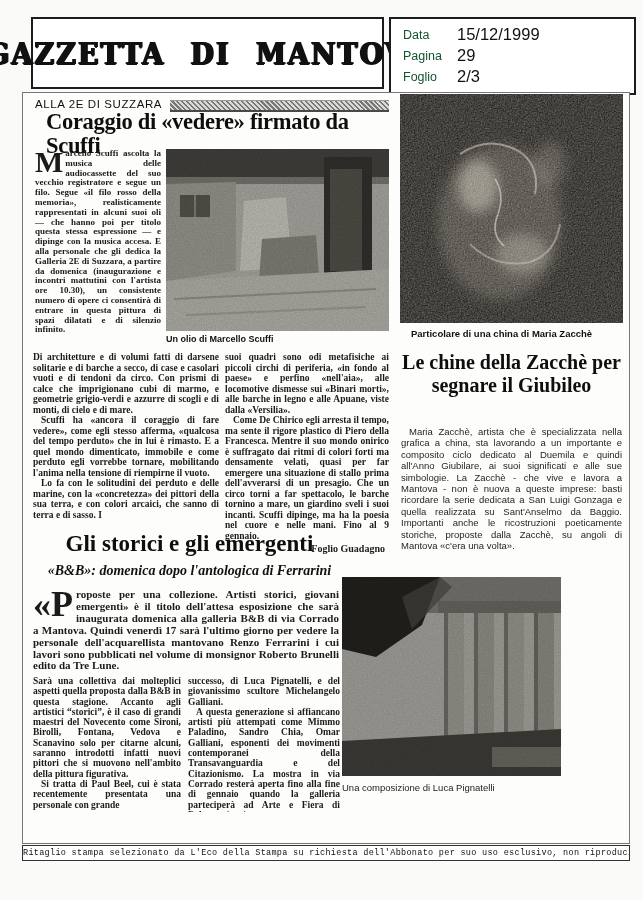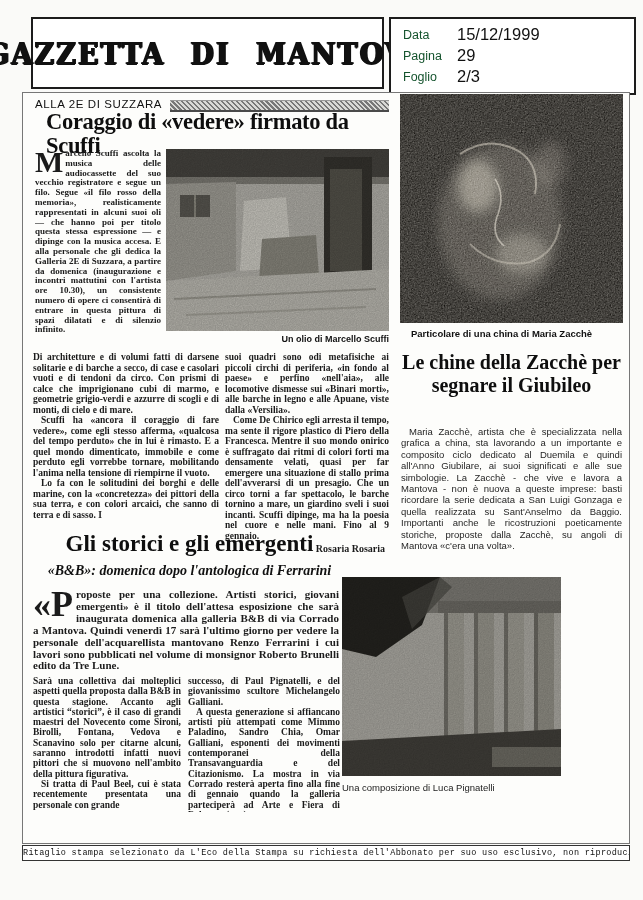--- a/index.html
+++ b/index.html
@@ -32,21 +32,21 @@
       letter-spacing:-.3px;color:#0e0e0e;}
 
   .body-serif{font-weight:bold;text-align:justify;color:#1b1b1b;}
   .intro{left:35px;top:149px;width:126px;height:200px;font-size:9px;line-height:9.8px;overflow:hidden;}
   .dropcap{float:left;font-size:30px;line-height:25px;font-weight:bold;padding-right:2px;}
   .dropcap-big{float:left;font-size:36px;line-height:30px;font-weight:bold;padding-right:3px;}
 
   .img-frame{background:#b5b3ac;overflow:hidden;}
   .img1{left:166px;top:149px;width:223px;height:182px;}
   .cap{font-family:"Liberation Sans",sans-serif;font-size:9px;font-weight:bold;color:#111;}
-  .cap1{left:166px;top:334px;width:223px;text-align:right;}
+  .cap1{left:166px;top:334px;width:223px;text-align:left;}
 
   .colA{left:33px;top:352px;width:186px;height:234px;font-size:9.5px;line-height:10.5px;overflow:hidden;}
   .colB{left:225px;top:352px;width:164px;height:234px;font-size:9.5px;line-height:10.5px;overflow:hidden;}
   .para-ind{text-indent:8px;}
   .byline{text-align:right;font-weight:bold;font-size:10px;padding-right:4px;margin-top:3px;}
 
   .img2{left:400px;top:94px;width:223px;height:229px;background:#0e0d0b;}
   .cap2{left:400px;top:328px;width:223px;text-align:left;font-size:9.5px;padding-left:11px;}
   .h2{left:400px;top:351px;width:223px;text-align:center;font-weight:bold;font-size:20px;
       line-height:1.15;color:#0e0e0e;}
@@ -124,26 +124,26 @@
       <line x1="8" y1="150" x2="210" y2="140" stroke="#9a988f" stroke-width="2"></line>
       <line x1="20" y1="166" x2="200" y2="158" stroke="#a5a39a" stroke-width="2"></line>
       <rect width="223" height="182" filter="url(#g1)" opacity="0.22"></rect>
     </svg>
   </div>
   <div class="abs cap cap1">Un olio di Marcello Scuffi</div>
 
   <div class="abs colA body-serif">
     <div>Di architetture e di volumi fatti di darsene solitarie e di barche a secco, di case e casolari vuoti e di tendoni da circo. Con prismi di calce che imprigionano cubi di marmo, e geometrie grigio-verdi e azzurre di scogli e di monti, di cielo e di mare.</div>
     <div class="para-ind">Scuffi ha «ancora il coraggio di fare vedere», come egli stesso afferma, «qualcosa del tempo perduto» che in lui è rimasto. E a quel mondo dimenticato, immobile e come perduto egli vorrebbe tornare, mobilitando l'anima nella tensione di riempirne il vuoto.</div>
-    <div class="para-ind">Lo fa con le solitudini dei borghi e delle marine, con la «concretezza» dei pittori della sua terra, e con colori arcaici, che sanno di terra e di sasso. I</div>
+    <div class="para-ind">Lo fa con le solitudini dei perduto e delle marine, con la «concretezza» dei pittori della sua terra, e con colori arcaici, che sanno di terra e di sasso. I</div>
   </div>
   <div class="abs colB body-serif">
     <div>suoi quadri sono odi metafisiche ai piccoli circhi di periferia, «in fondo al paese» e perfino «nell'aia», alle locomotive dismesse sui «Binari morti», alle barche in legno e alle Apuane, viste dalla «Versilia».</div>
     <div class="para-ind">Come De Chirico egli arresta il tempo, ma sente il rigore plastico di Piero della Francesca. Mentre il suo mondo onirico è suffragato dai ritmi di colori forti ma densamente velati, quasi per far emergere una situazione di stallo prima dell'avverarsi di un presagio. Che un circo torni a far spettacolo, le barche tornino a mare, un giardino sveli i suoi incanti. Scuffi dipinge, ma ha la poesia nel cuore e nelle mani. Fino al 9 gennaio.</div>
-    <div class="byline">Rosaria Rosaria</div>
+    <div class="byline">Foglio Guadagno</div>
   </div>
 
   <div class="abs img-frame img2">
     <svg width="223" height="229" viewBox="0 0 223 229">
       <defs>
         <filter id="g2">
             <feTurbulence type="fractalNoise" baseFrequency="0.7" numOctaves="3" result="n"></feTurbulence>
           <feColorMatrix in="n" type="matrix" values="0 0 0 0 1  0 0 0 0 .97  0 0 0 0 .9  .7 .7 .7 0 -0.45"></feColorMatrix>
           </filter>
         <filter id="b2">
@@ -172,21 +172,21 @@
   <div class="abs h3">Gli storici e gli emergenti</div>
   <div class="abs sub3">«B&amp;B»: domenica dopo l'antologica di Ferrarini</div>
   <div class="abs lead3 body-serif">
     <span class="dropcap-big">«P</span><span>roposte per una collezione. Artisti storici, giovani emergenti» è il titolo dell'attesa esposizione che sarà inaugurata domenica alla galleria B&amp;B di via Corrado a Mantova. Quindi venerdì 17 sarà l'ultimo giorno per vedere la personale dell'acquarellista mantovano Renzo Ferrarini i cui lavori sono pubblicati nel volume di monsignor Roberto Brunelli edito da Tre Lune.</span>
   </div>
   <div class="abs col3a body-serif">
     <div>Sarà una collettiva dai molteplici aspetti quella proposta dalla B&amp;B in questa stagione. Accanto agli artistici “storici”, è il caso di grandi maestri del Novecento come Sironi, Birolli, Fontana, Vedova e Scanavino solo per citarne alcuni, saranno introdotti infatti nuovi pittori che si muovono nell'ambito della pittura figurativa.</div>
     <div class="para-ind">Si tratta di Paul Beel, cui è stata recentemente presentata una personale con grande</div>
   </div>
   <div class="abs col3b body-serif">
-    <div>successo, di Paul Pignatelli, e del giovanissimo scultore Michelangelo Galliani.</div>
+    <div>successo, di Luca Pignatelli, e del giovanissimo scultore Michelangelo Galliani.</div>
     <div class="para-ind">A questa generazione si affiancano artisti più attempati come Mimmo Paladino, Sandro Chia, Omar Galliani, esponenti dei movimenti contemporanei della Transavanguardia e del Citazionismo. La mostra in via Corrado resterà aperta fino alla fine di gennaio quando la galleria parteciperà ad Arte e Fiera di Bologna. (p.c.)</div>
   </div>
 
   <div class="abs img-frame img3">
     <svg width="219" height="199" viewBox="0 0 219 199">
       <defs>
         <filter id="g3">
             <feTurbulence type="fractalNoise" baseFrequency="0.8" numOctaves="2" result="n"></feTurbulence>
           <feColorMatrix in="n" type="matrix" values="0 0 0 0 0  0 0 0 0 0  0 0 0 0 0  .5 .5 .5 0 0"></feColorMatrix>
           </filter>

